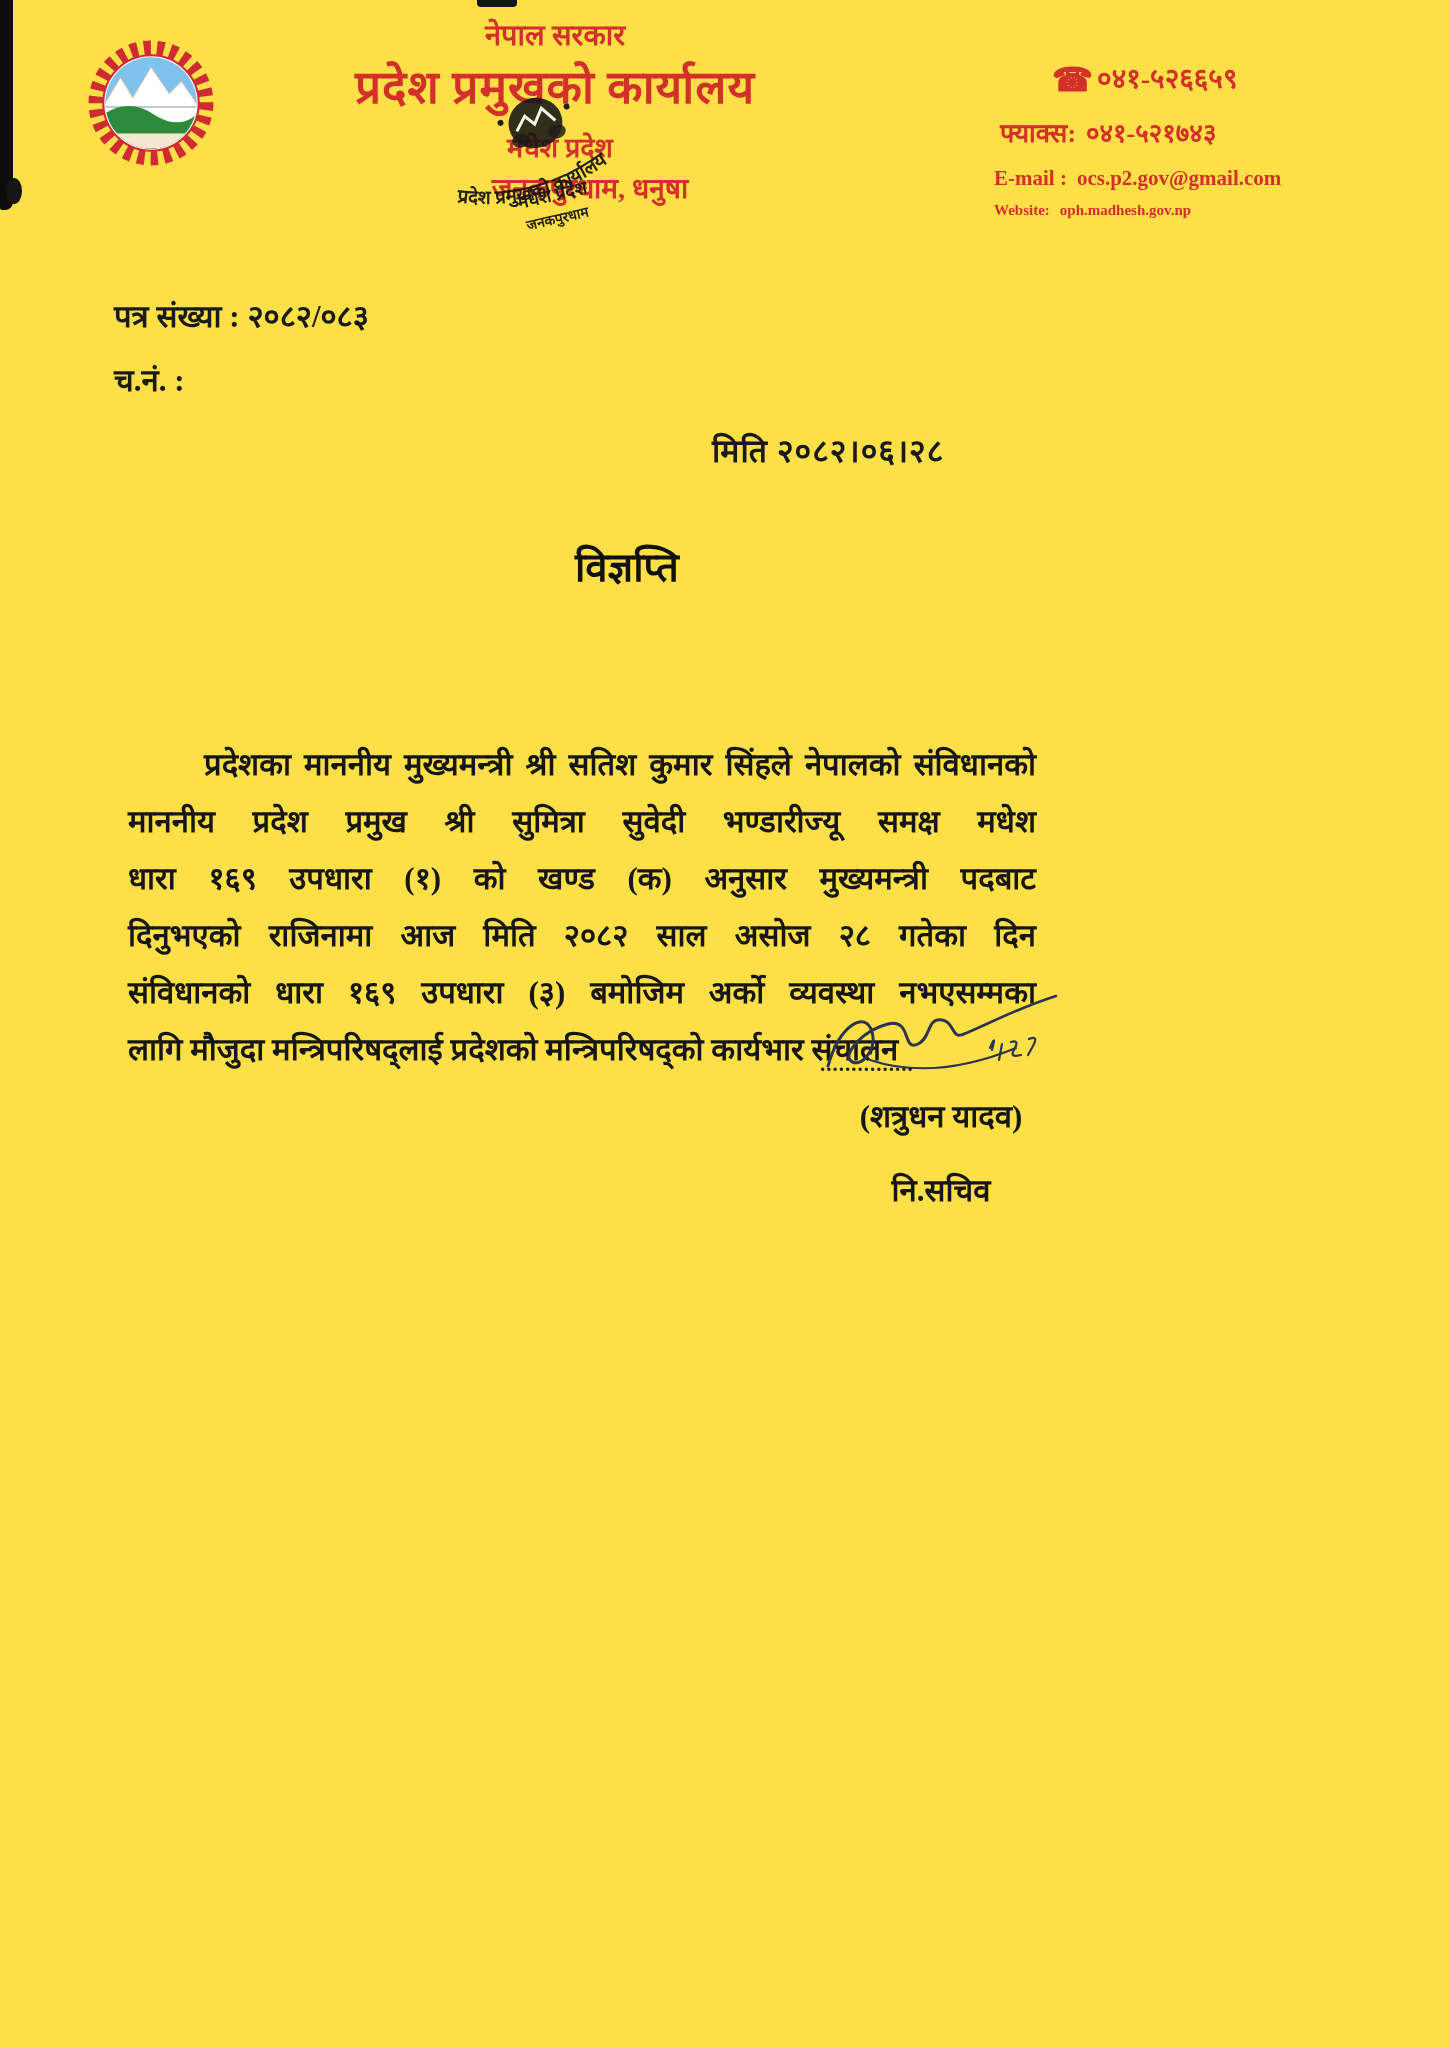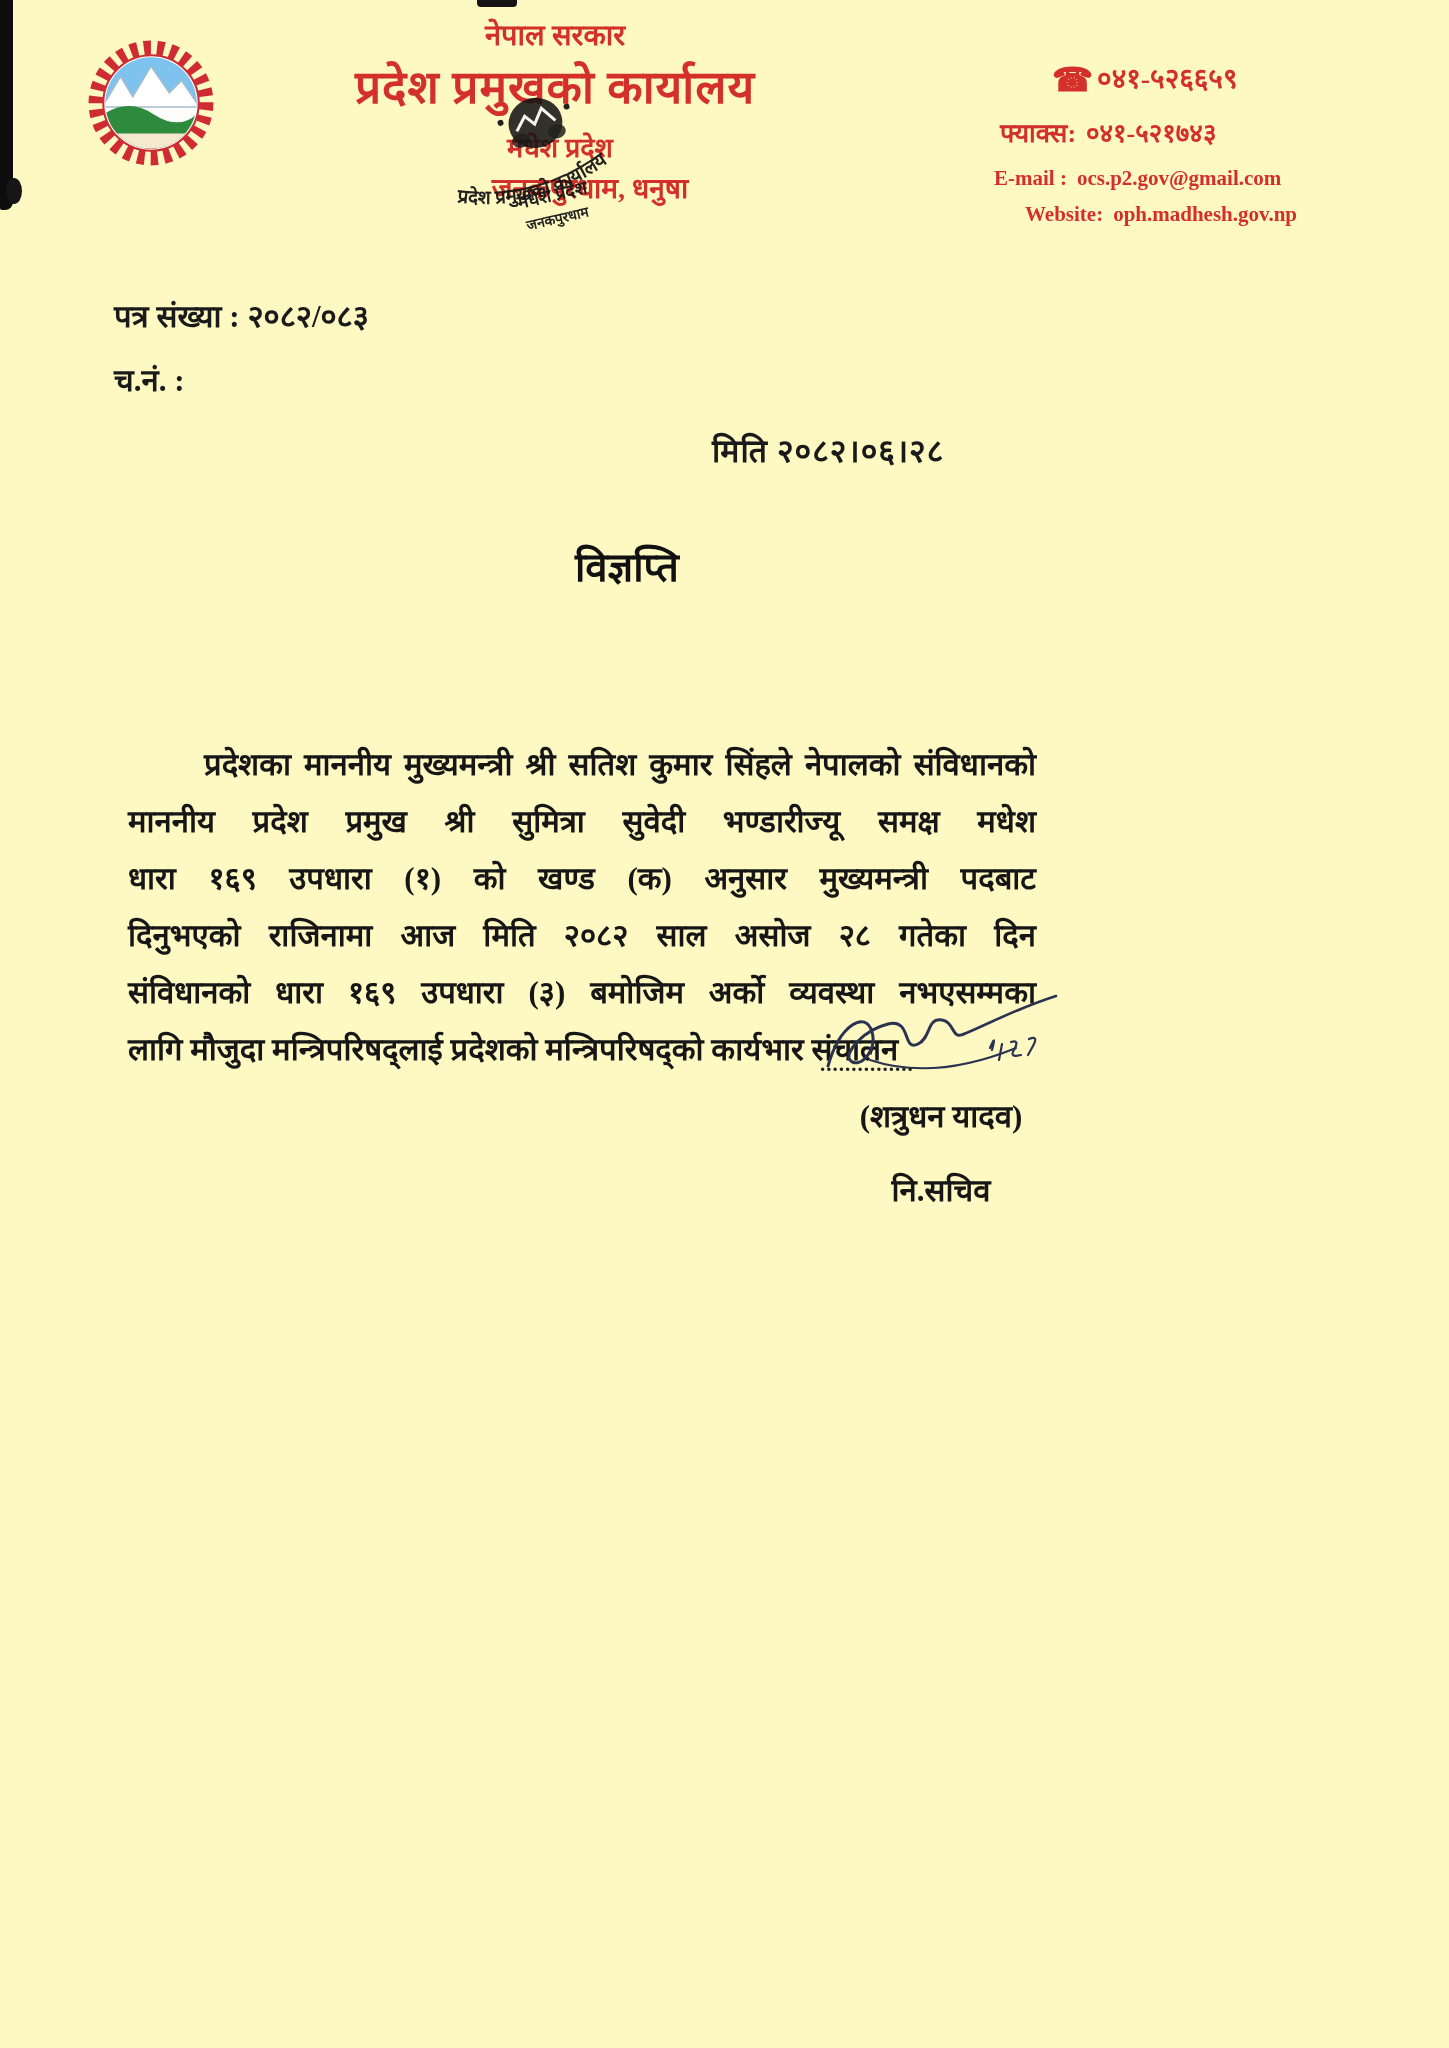--- a/index.html
+++ b/index.html
@@ -5,21 +5,21 @@
   :root{
     --red:#d4302b;
     --ink:#1a1a1a;
     --sig:#2b3350;
   }
   *{margin:0;padding:0;box-sizing:border-box;}
   html,body{background:#e9e9e6;}
   .page{
     position:relative;
     width:1449px;height:2048px;
-    background:#fef9c3;
+    background:#fde047;
     font-family:"Liberation Serif","DejaVu Serif",serif;
     overflow:hidden;
     margin:0 auto;
   }
   
   .edge-mark{position:absolute;left:0;top:0;width:13px;height:210px;background:#0d0d0d;border-radius:0 0 8px 2px;}
   .edge-mark2{position:absolute;left:6px;top:178px;width:16px;height:26px;background:#161616;border-radius:50%;}
   .top-mark{position:absolute;left:477px;top:0;width:40px;height:7px;background:#141414;border-radius:0 0 4px 4px;}
 
   
@@ -34,21 +34,21 @@
     color:var(--red);font-size:28px;font-weight:bold;z-index:1;}
   .stamp{position:absolute;left:424px;top:84px;width:240px;height:152px;
     transform:rotate(-13deg);z-index:2;opacity:.94;}
   .stamp text{font-family:"Liberation Serif",serif;font-weight:bold;fill:#151515;}
 
   .contact{position:absolute;color:var(--red);font-weight:bold;white-space:nowrap;}
   .c-phone{left:1052px;top:58px;font-size:28px;}
   .c-phone .ph-icon{font-size:33px;vertical-align:-3px;margin-right:4px;}
   .c-fax{left:1000px;top:114px;font-size:26px;}
   .c-email{left:994px;top:166px;font-size:21px;font-family:"Liberation Serif",serif;}
-  .c-site{left:994px;top:202px;font-size:21px;font-family:"Liberation Serif",serif;margin-left:31px;}
+  .c-site{left:994px;top:202px;font-size:15px;font-family:"Liberation Serif",serif;}
   .contact .lbl{margin-right:10px;}
 
   
   .ref-line{position:absolute;left:114px;top:294px;font-size:31px;font-weight:600;color:var(--ink);}
   .serial-line{position:absolute;left:114px;top:358px;font-size:31px;font-weight:600;color:var(--ink);}
   .date-line{position:absolute;left:712px;top:428px;font-size:32px;font-weight:600;color:var(--ink);letter-spacing:1px;}
 
   
   .title{position:absolute;left:575px;top:538px;width:400px;
     font-size:40px;font-weight:bold;color:#111;}

